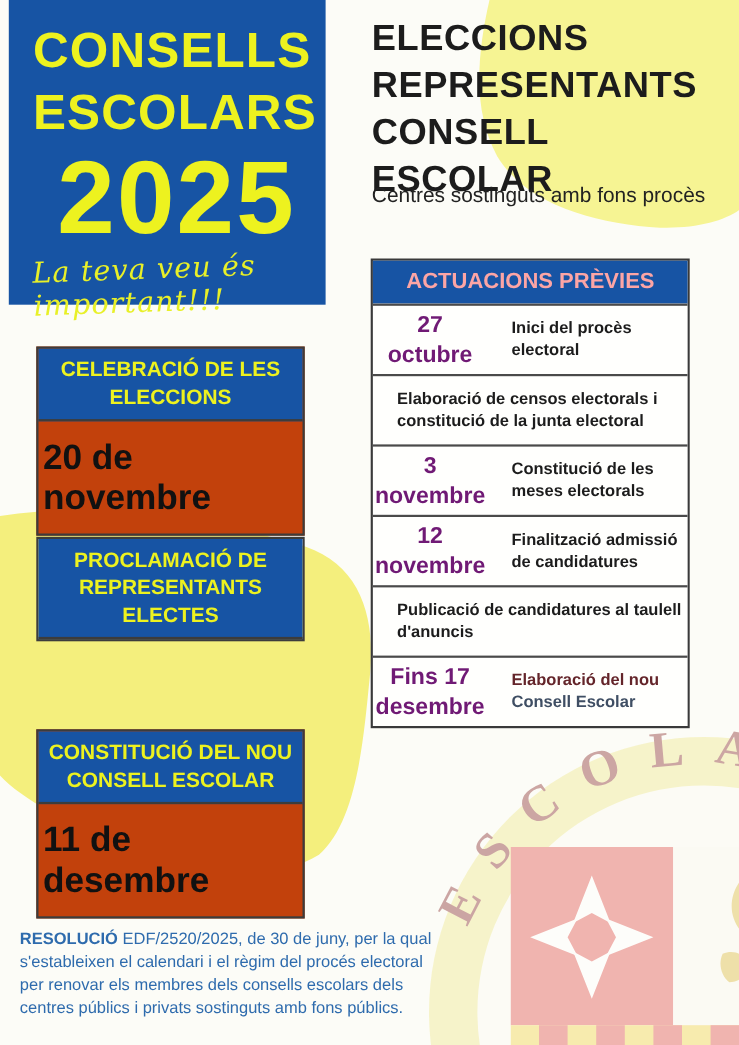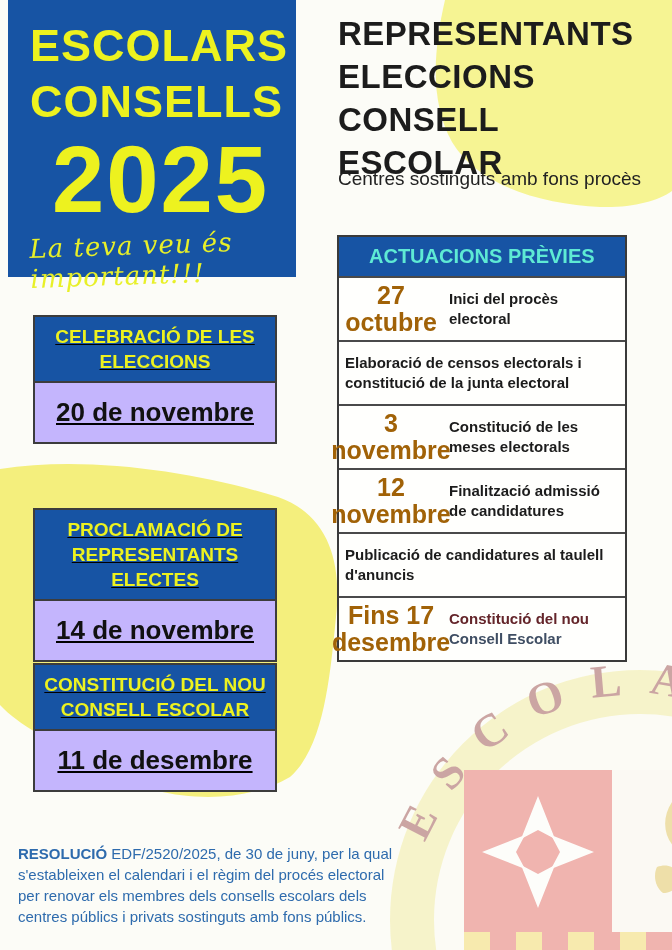--- a/index.html
+++ b/index.html
@@ -14,31 +14,31 @@
   .hero{position:absolute;left:8px;top:0;width:288px;height:277px;background:#1754a4;z-index:2;box-sizing:border-box;padding:18px 0 0 22px;}
   .hero-line{color:#edf21f;font-size:45px;font-weight:bold;line-height:56px;letter-spacing:1px;}
   .hero-year{color:#edf21f;font-size:94px;font-weight:bold;line-height:96px;margin-top:2px;letter-spacing:2px;margin-left:22px;}
   .hero-tagline{color:#e8f028;font-size:26px;font-style:italic;font-family:"DejaVu Serif",serif;margin-top:6px;transform:rotate(-2deg);transform-origin:left;letter-spacing:1px;}
 
   
   .main-title{position:absolute;left:338px;top:12px;z-index:2;color:#1c1c1c;font-size:33px;font-weight:bold;line-height:43px;letter-spacing:.5px;}
   .subtitle{position:absolute;left:338px;top:168px;z-index:2;color:#222;font-size:19px;}
 
   
-  .sbox{position:absolute;left:33px;width:244px;z-index:2;border:2px solid #3c3c3c;box-sizing:border-box;background:#c4b5fd;text-decoration:underline;}
+  .sbox{position:absolute;left:33px;width:244px;z-index:2;border:2px solid #3c3c3c;box-sizing:border-box;background:#c2410c;}
   .sbox-head{background:#1754a4;color:#edf21f;font-weight:bold;font-size:19px;line-height:25px;text-align:center;padding:7px 6px;border-bottom:2px solid #3c3c3c;}
-  .sbox-date{color:#111;font-weight:bold;font-size:26px;text-align:center;padding:14px 4px;}
-  #sbox1{top:315px;} #sbox2{top:508px;} #sbox3{top:663px;}
+  .sbox-date{color:#111;font-weight:bold;font-size:32px;padding:14px 4px;}
+  #sbox1{top:315px;} #sbox2{top:488px;} #sbox3{top:663px;}
 
   
   .atable{position:absolute;left:337px;top:235px;width:290px;z-index:2;border:2px solid #3a3a3a;box-sizing:border-box;background:rgba(255,255,255,.55);}
-  .athead{background:#1754a4;color:#5eead4;font-weight:bold;font-size:20px;line-height:27px;text-align:left;padding:6px 30px;}
+  .athead{background:#1754a4;color:#fca5a5;font-weight:bold;font-size:20px;line-height:27px;text-align:right;padding:6px 30px;}
   .trow{display:flex;border-top:2px solid #4a4a4a;min-height:62px;background:rgba(255,255,255,.55);}
-  .tdate{width:104px;flex:0 0 104px;color:#a16207;font-weight:bold;font-size:25px;line-height:27px;text-align:center;display:flex;align-items:center;justify-content:center;padding:3px 2px;box-sizing:border-box;}
-  .tdesc{flex:1;font-size:15px;font-weight:bold;line-height:20px;display:flex;align-items:center;padding:5px 4px 5px 6px;box-sizing:border-box;}
+  .tdate{width:104px;flex:0 0 104px;color:#701a75;font-weight:bold;font-size:21px;line-height:27px;text-align:center;display:flex;align-items:center;justify-content:center;padding:3px 2px;box-sizing:border-box;}
+  .tdesc{flex:1;font-size:15px;font-weight:bold;line-height:20px;display:flex;align-items:center;padding:5px 4px 5px 6px;box-sizing:border-box;margin-left:16px;}
   .tdesc p{margin:0;}
   .seg-default{color:#1c1c1c;} .seg-olive{color:#70701d;} .seg-maroon{color:#64252a;} .seg-slate{color:#3f4e63;}
 
   
   .resolution{position:absolute;left:18px;top:843px;width:378px;z-index:2;color:#2e6bad;font-size:15px;line-height:21px;}
   .resolution b{font-weight:bold;text-align:right;}
 </style>
 </head>
 <body>
 
@@ -83,40 +83,39 @@
         <rect x="118" y="280" width="26" height="140" fill="#e0524e"></rect>
         <rect x="170" y="280" width="26" height="140" fill="#e0524e"></rect>
         <rect x="222" y="280" width="26" height="140" fill="#e0524e"></rect>
         <rect x="274" y="280" width="26" height="140" fill="#e0524e"></rect>
         <rect x="326" y="280" width="26" height="140" fill="#e0524e"></rect>
       </g>
     </g>
   </svg>
 
   <div class="hero">
+    <div class="hero-line">CONSELLS</div>
     <div class="hero-line">ESCOLARS</div>
-    <div class="hero-line">CONSELLS</div>
     <div class="hero-year">2025</div>
     <div class="hero-tagline">La teva veu és important!!!</div>
   </div>
 
   <div class="main-title">
+    <div>ELECCIONS</div>
     <div>REPRESENTANTS</div>
-    <div>ELECCIONS</div>
     <div>CONSELL ESCOLAR</div>
   </div>
   <div class="subtitle">Centres sostinguts amb fons procès</div>
 
   <div class="sbox" id="sbox1">
     <div class="sbox-head">CELEBRACIÓ DE LES ELECCIONS</div>
     <div class="sbox-date">20 de novembre</div>
   </div>
   <div class="sbox" id="sbox2">
     <div class="sbox-head">PROCLAMACIÓ DE REPRESENTANTS ELECTES</div>
-    <div class="sbox-date">14 de novembre</div>
   </div>
   <div class="sbox" id="sbox3">
     <div class="sbox-head">CONSTITUCIÓ DEL NOU CONSELL ESCOLAR</div>
     <div class="sbox-date">11 de desembre</div>
   </div>
 
   <div class="atable">
     <div class="athead">ACTUACIONS PRÈVIES</div>
     <div>
         <div class="trow">
@@ -143,21 +142,21 @@
           </div>
         </div>
         <div class="trow">
           <div class="tdesc">
             <p><span class="seg-default">Publicació de candidatures al taulell d'anuncis</span></p>
           </div>
         </div>
         <div class="trow">
           <div class="tdate">Fins 17 desembre</div>
           <div class="tdesc">
-            <p><span class="seg-maroon">Constitució del nou </span><span class="seg-slate">Consell Escolar</span></p>
+            <p><span class="seg-maroon">Elaboració del nou </span><span class="seg-slate">Consell Escolar</span></p>
           </div>
         </div>
       </div>
   </div>
 
   <div class="resolution">
     <b>RESOLUCIÓ</b><span> EDF/2520/2025, de 30 de juny, per la qual s'estableixen el calendari i el règim del procés electoral per renovar els membres dels consells escolars dels centres públics i privats sostinguts amb fons públics.</span>
   </div>
 
 </div>

